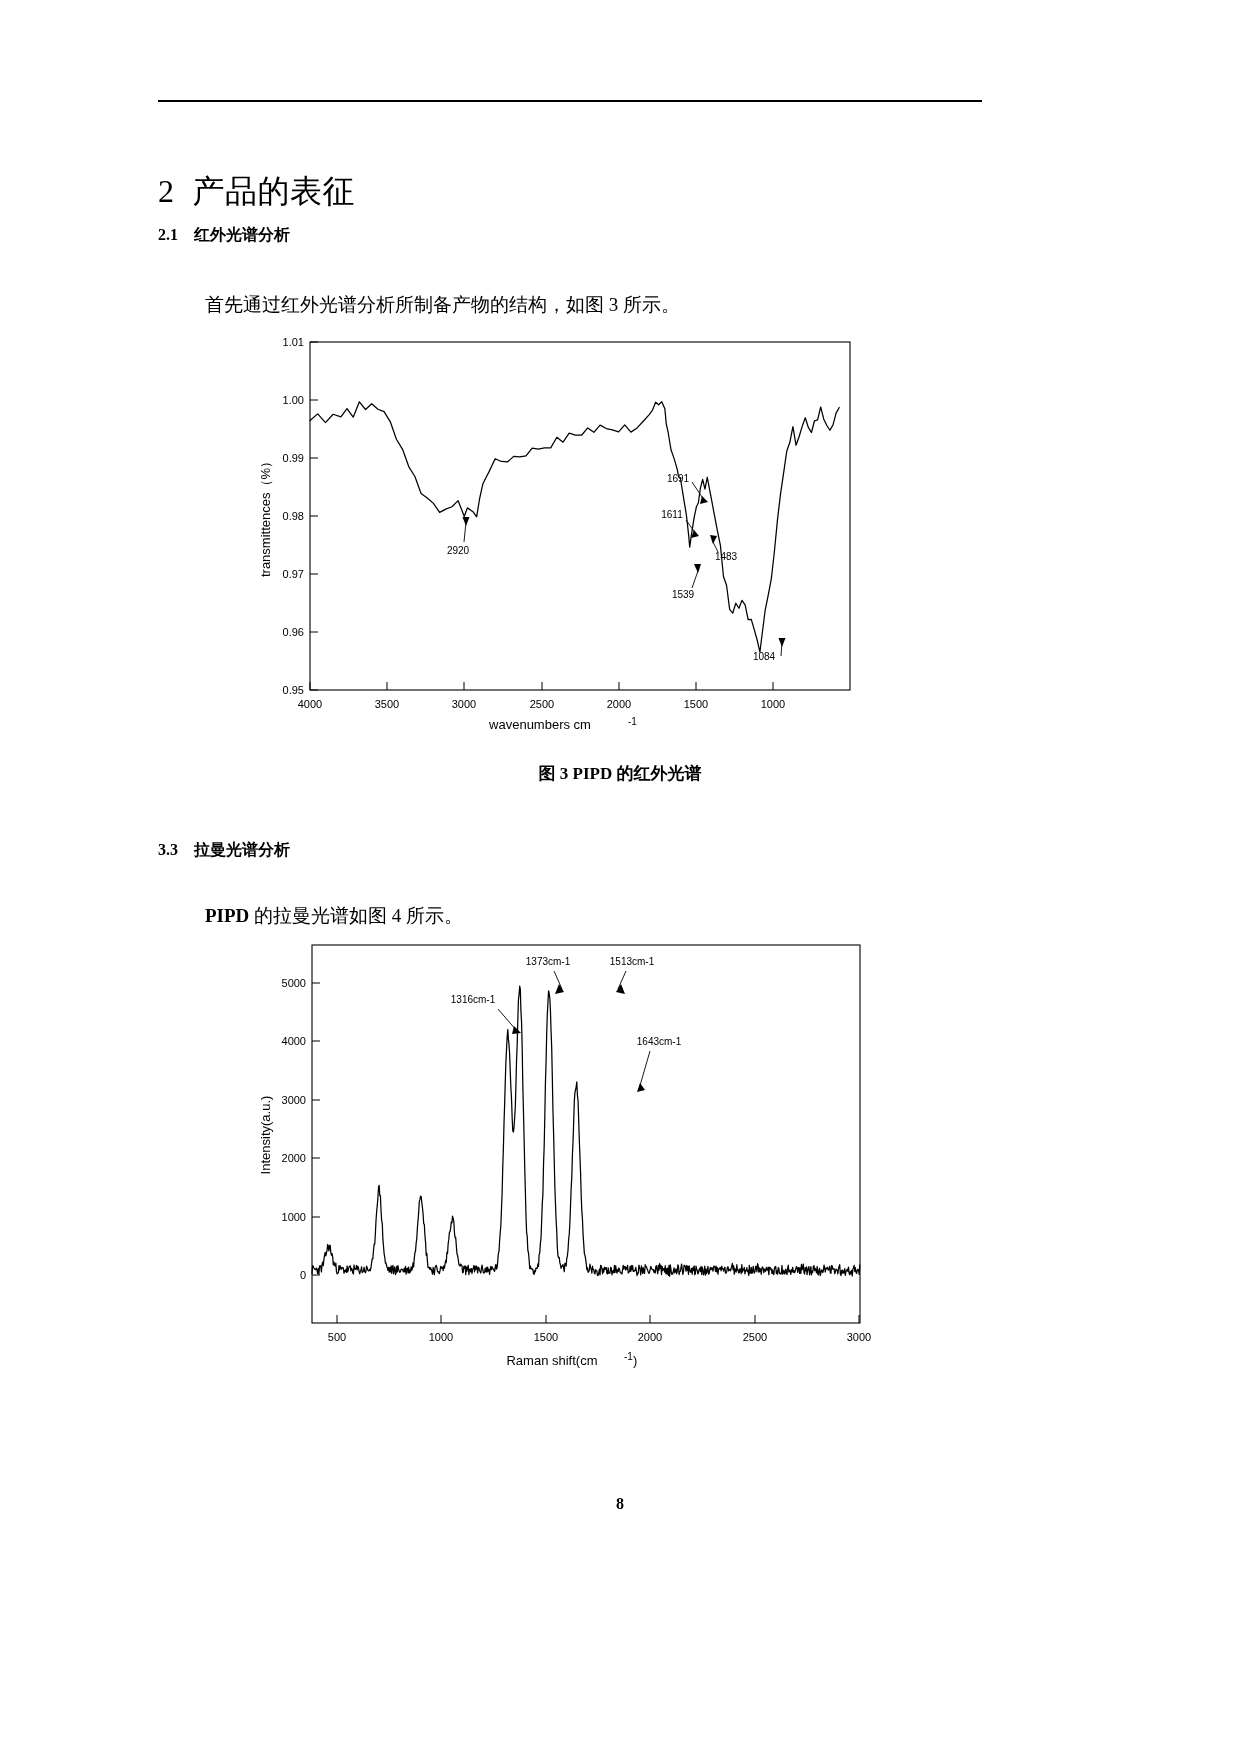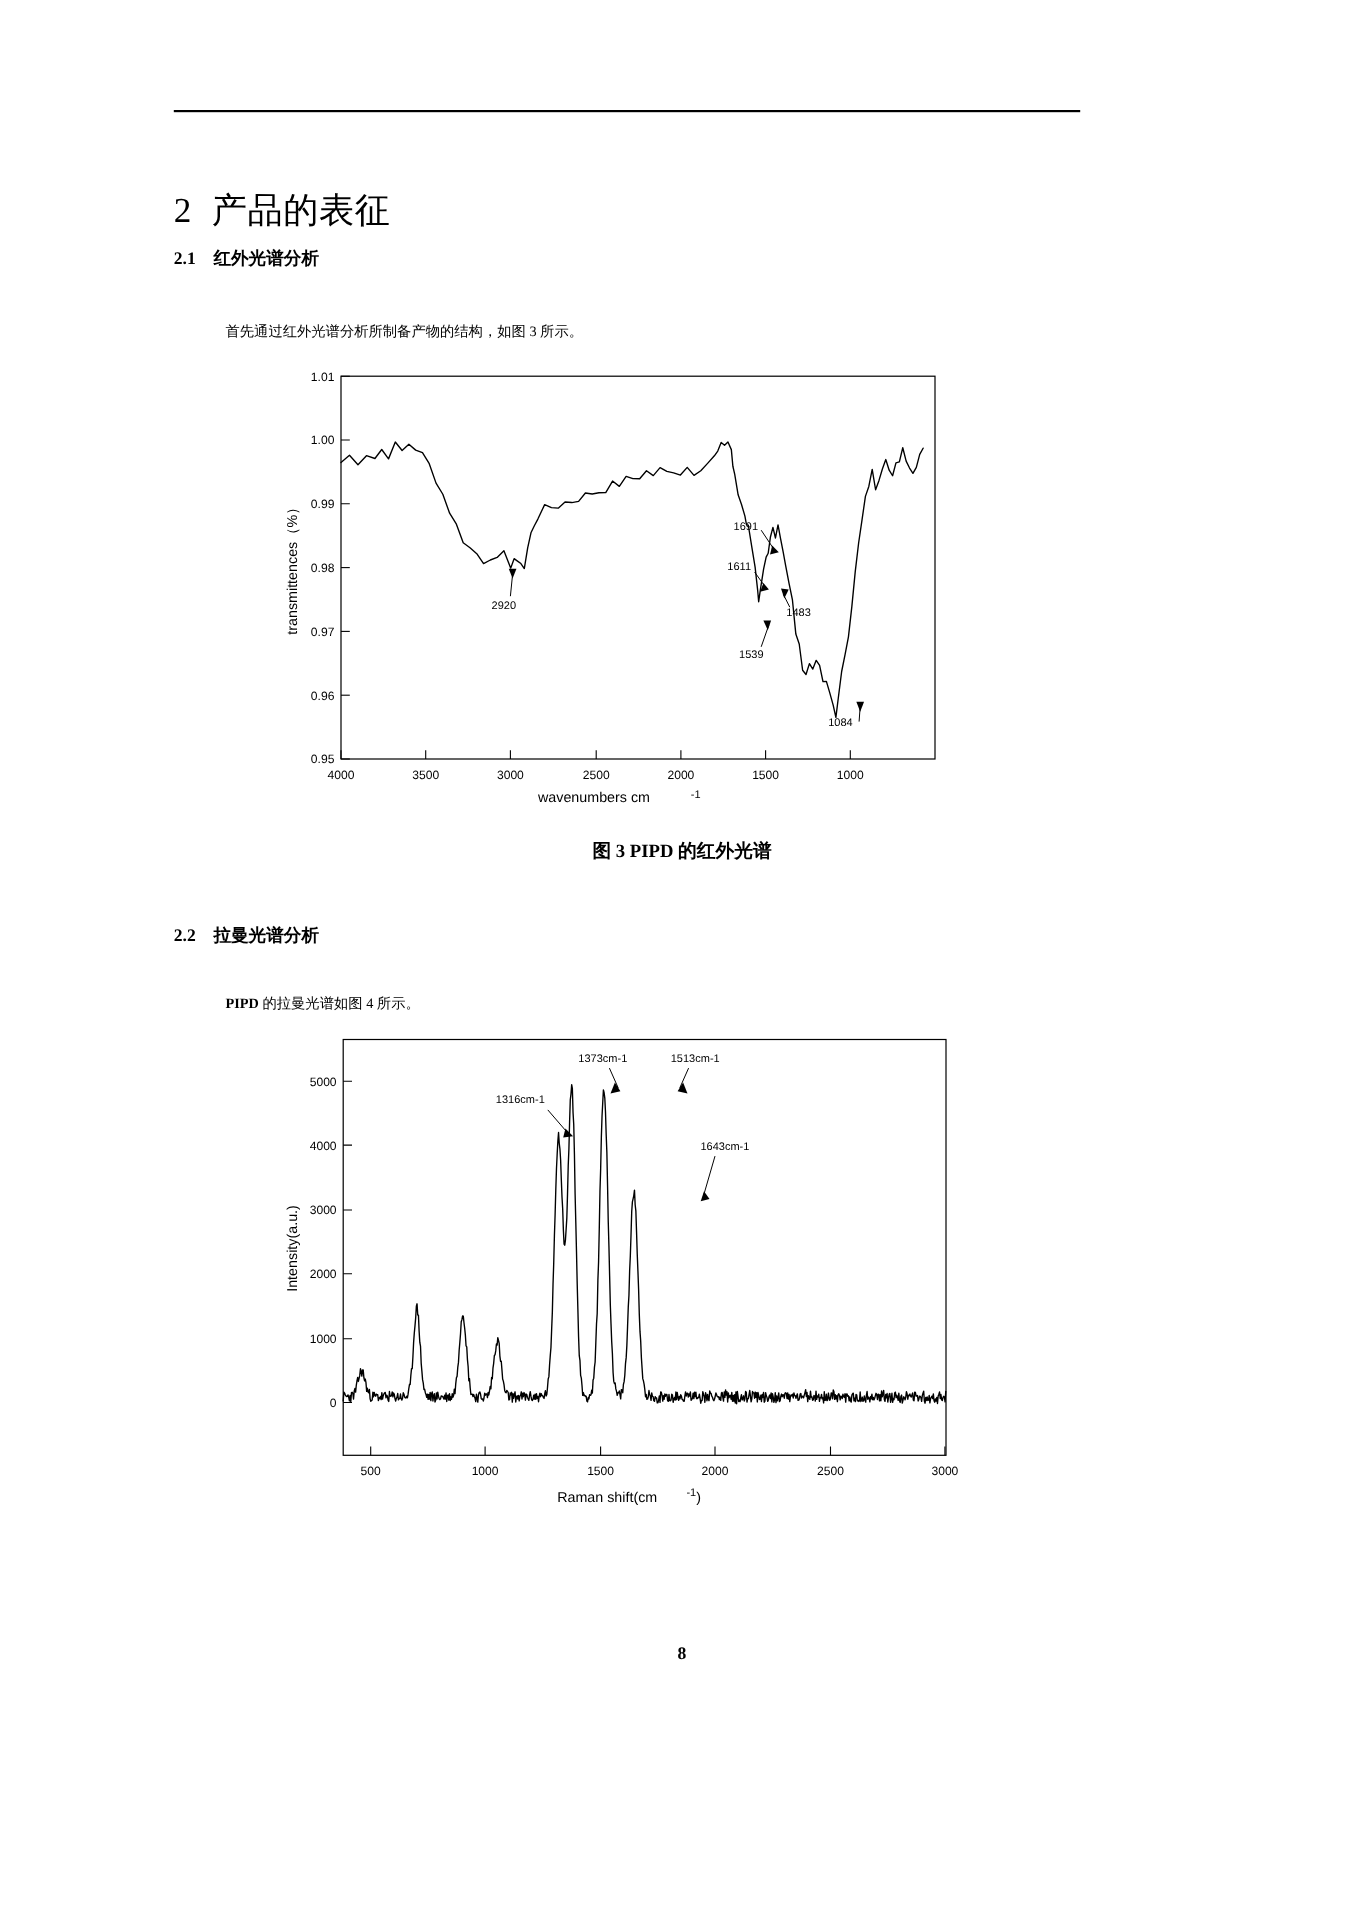--- a/index.html
+++ b/index.html
@@ -39,21 +39,21 @@
     font-size: 16px;
     font-weight: bold;
     font-family: "Liberation Sans", sans-serif;
   }
   .h2 .num { margin-right: 16px; font-family: "Liberation Serif", serif; font-weight: bold; }
   #h2-ir { top: 225px; }
   #h2-raman { top: 840px; }
   .para {
     position: absolute;
     left: 205px;
-    font-size: 13px;
+    font-size: 19px;
     font-family: "Liberation Serif", serif;
   }
   #para-ir { top: 292px; }
   #para-raman { top: 903px; text-align: right; }
   #para-raman .bold { font-weight: bold; }
   .figcap {
     position: absolute;
     width: 1240px;
     text-align: center;
     font-size: 17px;
@@ -171,21 +171,21 @@
         <text class="peaklbl" x="524" y="330" text-anchor="middle">1084</text>
         <path class="leader" d="M541,326 L542,312"></path>
         <path d="M542,317 l-3.5,-9 l7,0 z" fill="#000" stroke="none"></path>
       </g>
     </svg>
   </div>
 
   <div class="figcap" id="cap3">图 3  PIPD 的红外光谱</div>
 
   <div class="h2" id="h2-raman">
-    <span class="num">2.2</span><span>拉曼光谱分析</span>
+    <span class="num">3.3</span><span>拉曼光谱分析</span>
   </div>
 
   <div class="para" id="para-raman">
     <span class="bold">PIPD</span><span> 的拉曼光谱如图 4 所示。</span>
   </div>
 
   <div class="figwrap" id="fig4">
     <svg width="648" height="465" viewBox="0 0 648 465">
       <rect x="76" y="10" width="548" height="378" class="axisline"></rect>
 

